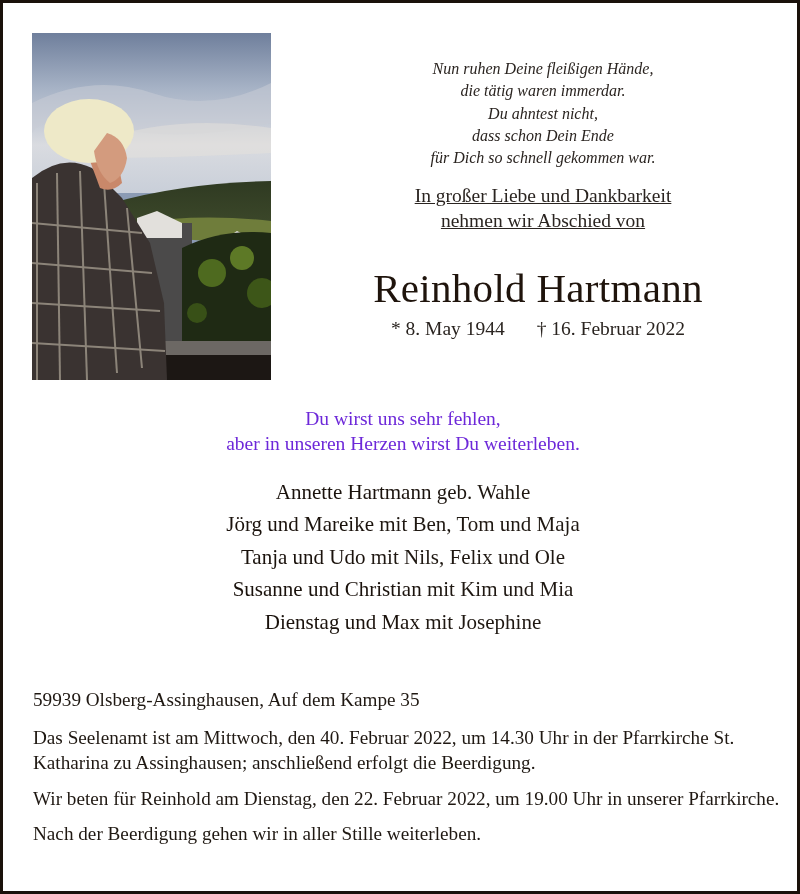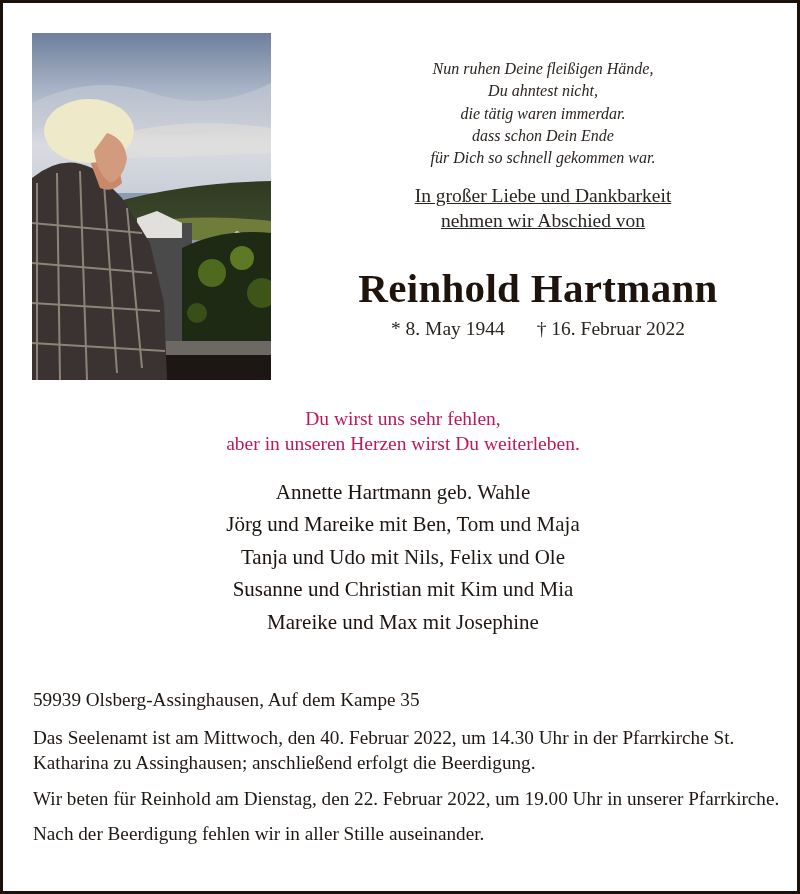--- a/index.html
+++ b/index.html
@@ -24,33 +24,33 @@
       margin-top: 24px;
     }
     .poem div { white-space: nowrap; }
 
     .intro {
       position: absolute; left: 320px; top: 180px; width: 440px;
       text-align: center; font-size: 19.5px; line-height: 25px; color: #2a2420; text-decoration: underline;
     }
     .name {
       position: absolute; left: 300px; top: 260px; width: 470px;
-      text-align: center; font-weight: bold; font-size: 41px; line-height: 50px;
+      text-align: center; font-weight: normal; font-size: 41px; line-height: 50px;
       color: #1f140c; letter-spacing: 0.3px;
     }
     .dates {
       position: absolute; left: 300px; top: 313px; width: 470px;
       text-align: center; font-size: 19.5px; line-height: 26px; color: #2a2420;
       white-space: nowrap;
     }
     .dates .gap { display: inline-block; width: 32px; }
 
     .farewell {
       position: absolute; left: 100px; top: 403px; width: 600px;
-      text-align: center; font-size: 19.5px; line-height: 25px; color: #be185d;
+      text-align: center; font-size: 19.5px; line-height: 25px; color: #6d28d9;
     }
     .family {
       position: absolute; left: 100px; top: 473px; width: 600px;
       text-align: center; font-size: 21px; line-height: 32.4px; color: #1f1812;
     }
     .family .row { white-space: nowrap; }
     .family b { font-weight: normal; color: #1a120c; }
 
     .details {
       position: absolute; left: 30px; top: 684px; width: 750px;
@@ -106,22 +106,22 @@
         <line x1="0" y1="310" x2="133" y2="318"></line>
       </g>
       <path d="M58 128 Q70 120 85 125 L90 150 Q80 160 68 155 Z" fill="#c9886a"></path>
       <ellipse cx="57" cy="98" rx="45" ry="32" fill="#eee9c8"></ellipse>
       <path d="M75 100 Q92 105 95 125 Q92 145 78 150 Q65 140 62 118 Z" fill="#d39b7e"></path>
     </svg>
   </div>
 
   <div class="poem">
     <div>Nun ruhen Deine fleißigen Hände,</div>
+    <div>die tätig waren immerdar.</div>
     <div>Du ahntest nicht,</div>
-    <div>die tätig waren immerdar.</div>
     <div>dass schon Dein Ende</div>
     <div>für Dich so schnell gekommen war.</div>
   </div>
 
   <div class="intro">
     <div>In großer Liebe und Dankbarkeit</div>
     <div>nehmen wir Abschied von</div>
   </div>
 
   <div class="name">Reinhold Hartmann</div>
@@ -133,23 +133,23 @@
   <div class="farewell">
     <div>Du wirst uns sehr fehlen,</div>
     <div>aber in unseren Herzen wirst Du weiterleben.</div>
   </div>
 
   <div class="family">
     <div class="row"><b>Annette Hartmann</b><span> geb. Wahle</span></div>
     <div class="row"><b>Jörg und Mareike</b><span> mit Ben, Tom und Maja</span></div>
     <div class="row"><b>Tanja und Udo</b><span> mit Nils, Felix und Ole</span></div>
     <div class="row"><b>Susanne und Christian</b><span> mit Kim und Mia</span></div>
-    <div class="row"><b>Mareike und Max</b><span> mit Josephine</span></div>
+    <div class="row"><b>Dienstag und Max</b><span> mit Josephine</span></div>
   </div>
 
   <div class="details">
     <p class="addr">59939 Olsberg-Assinghausen, Auf dem Kampe 35</p>
     <p>Das Seelenamt ist am Mittwoch, den 40. Februar 2022, um 14.30 Uhr in der Pfarrkirche St. Katharina zu Assinghausen; anschließend erfolgt die Beerdigung.</p>
     <p>Wir beten für Reinhold am Dienstag, den 22. Februar 2022, um 19.00 Uhr in unserer Pfarrkirche.</p>
-    <p>Nach der Beerdigung fehlen wir in aller Stille auseinander.</p>
+    <p>Nach der Beerdigung gehen wir in aller Stille weiterleben.</p>
   </div>
 
 </div>
 
 </body></html>

